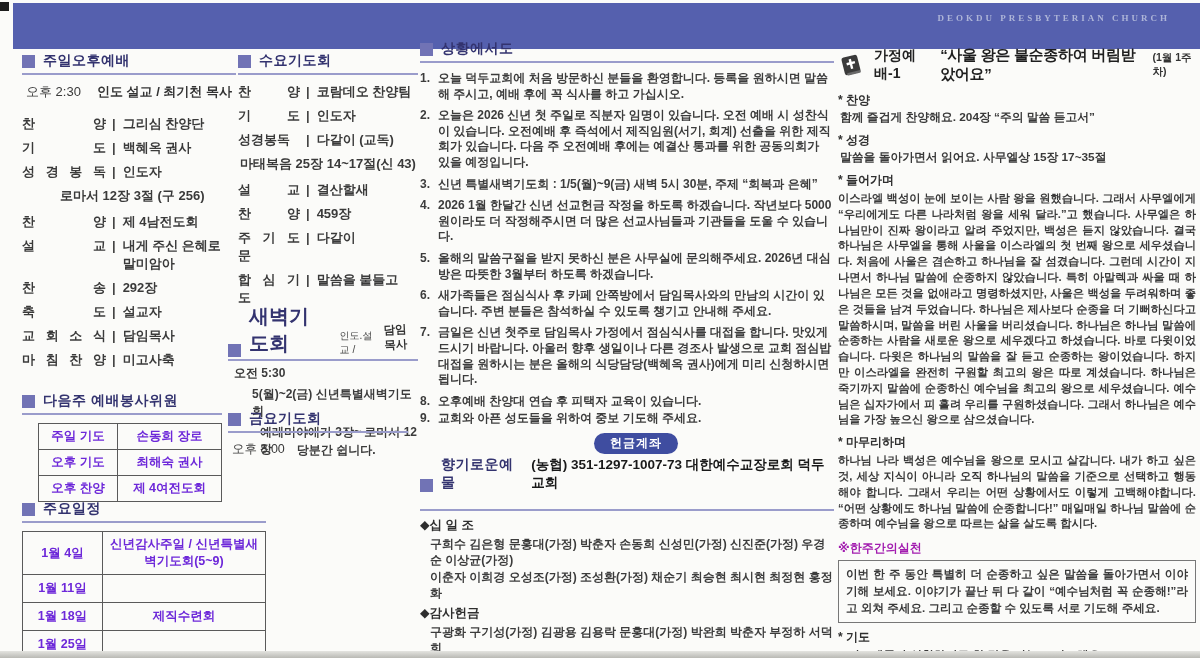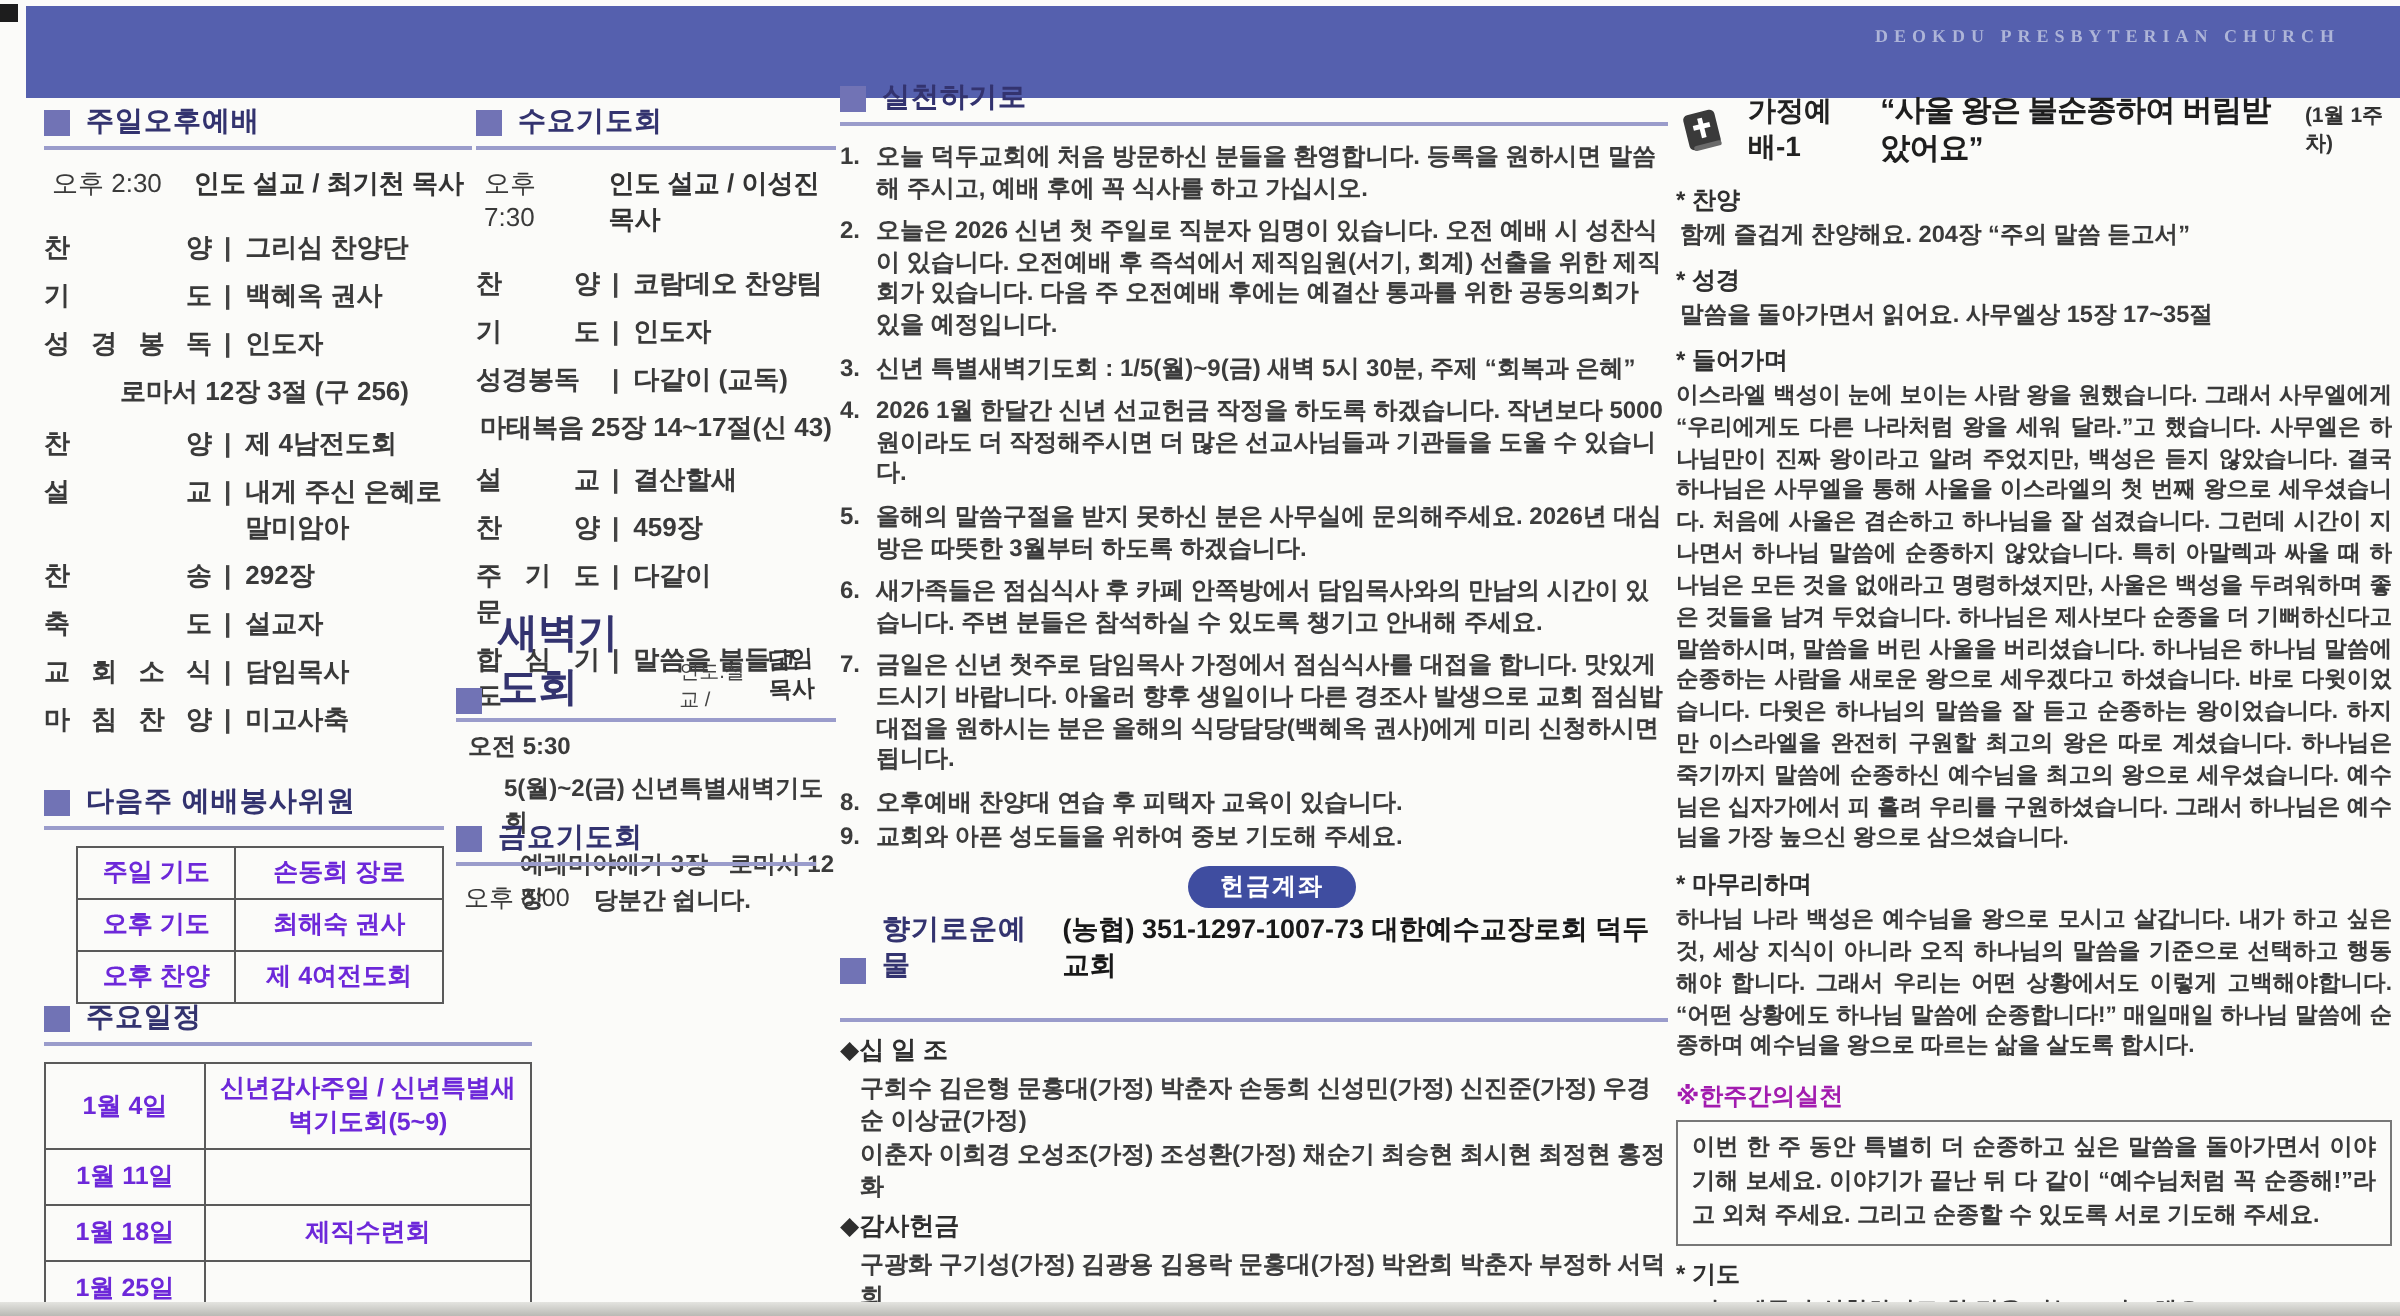--- a/index.html
+++ b/index.html
@@ -199,24 +199,20 @@
           </tr>
       </tbody>
     </table>
   </section>
 
   <section class="abs sec-wed">
     <div class="sec-head">
       <div class="sq"></div>
       <span class="sec-title">수요기도회</span>
     </div>
-    <div class="time-row">
-      <span class="time">오후 7:30</span>
-      <span class="leader">인도 설교 / 이성진 목사</span>
-    </div>
     <div class="worow">
         <span class="olabel w62">찬 양</span>
         <span class="obar">|</span>
         <span>코람데오 찬양팀</span>
       </div>
     <div class="worow">
         <span class="olabel w62">기 도</span>
         <span class="obar">|</span>
         <span>인도자</span>
       </div>
@@ -267,21 +263,21 @@
     </div>
     <div class="fri-line">
       <span class="time">오후 8:00</span>
       <span class="fri-note">당분간 쉽니다.</span>
     </div>
   </section>
 
   <section class="abs col-news">
     <div class="sec-head">
       <div class="sq"></div>
-      <span class="sec-title">실천하기로</span>
+      <span class="sec-title">상황에서도</span>
     </div>
     <div class="news-item">
         <span class="news-num">1.</span>
         <span class="news-text">오늘 덕두교회에 처음 방문하신 분들을 환영합니다. 등록을 원하시면 말씀해 주시고, 예배 후에 꼭 식사를 하고 가십시오.</span>
       </div>
     <div class="news-item">
         <span class="news-num">2.</span>
         <span class="news-text">오늘은 2026 신년 첫 주일로 직분자 임명이 있습니다. 오전 예배 시 성찬식이 있습니다. 오전예배 후 즉석에서 제직임원(서기, 회계) 선출을 위한 제직회가 있습니다. 다음 주 오전예배 후에는 예결산 통과를 위한 공동의회가 있을 예정입니다.</span>
       </div>
     <div class="news-item">

